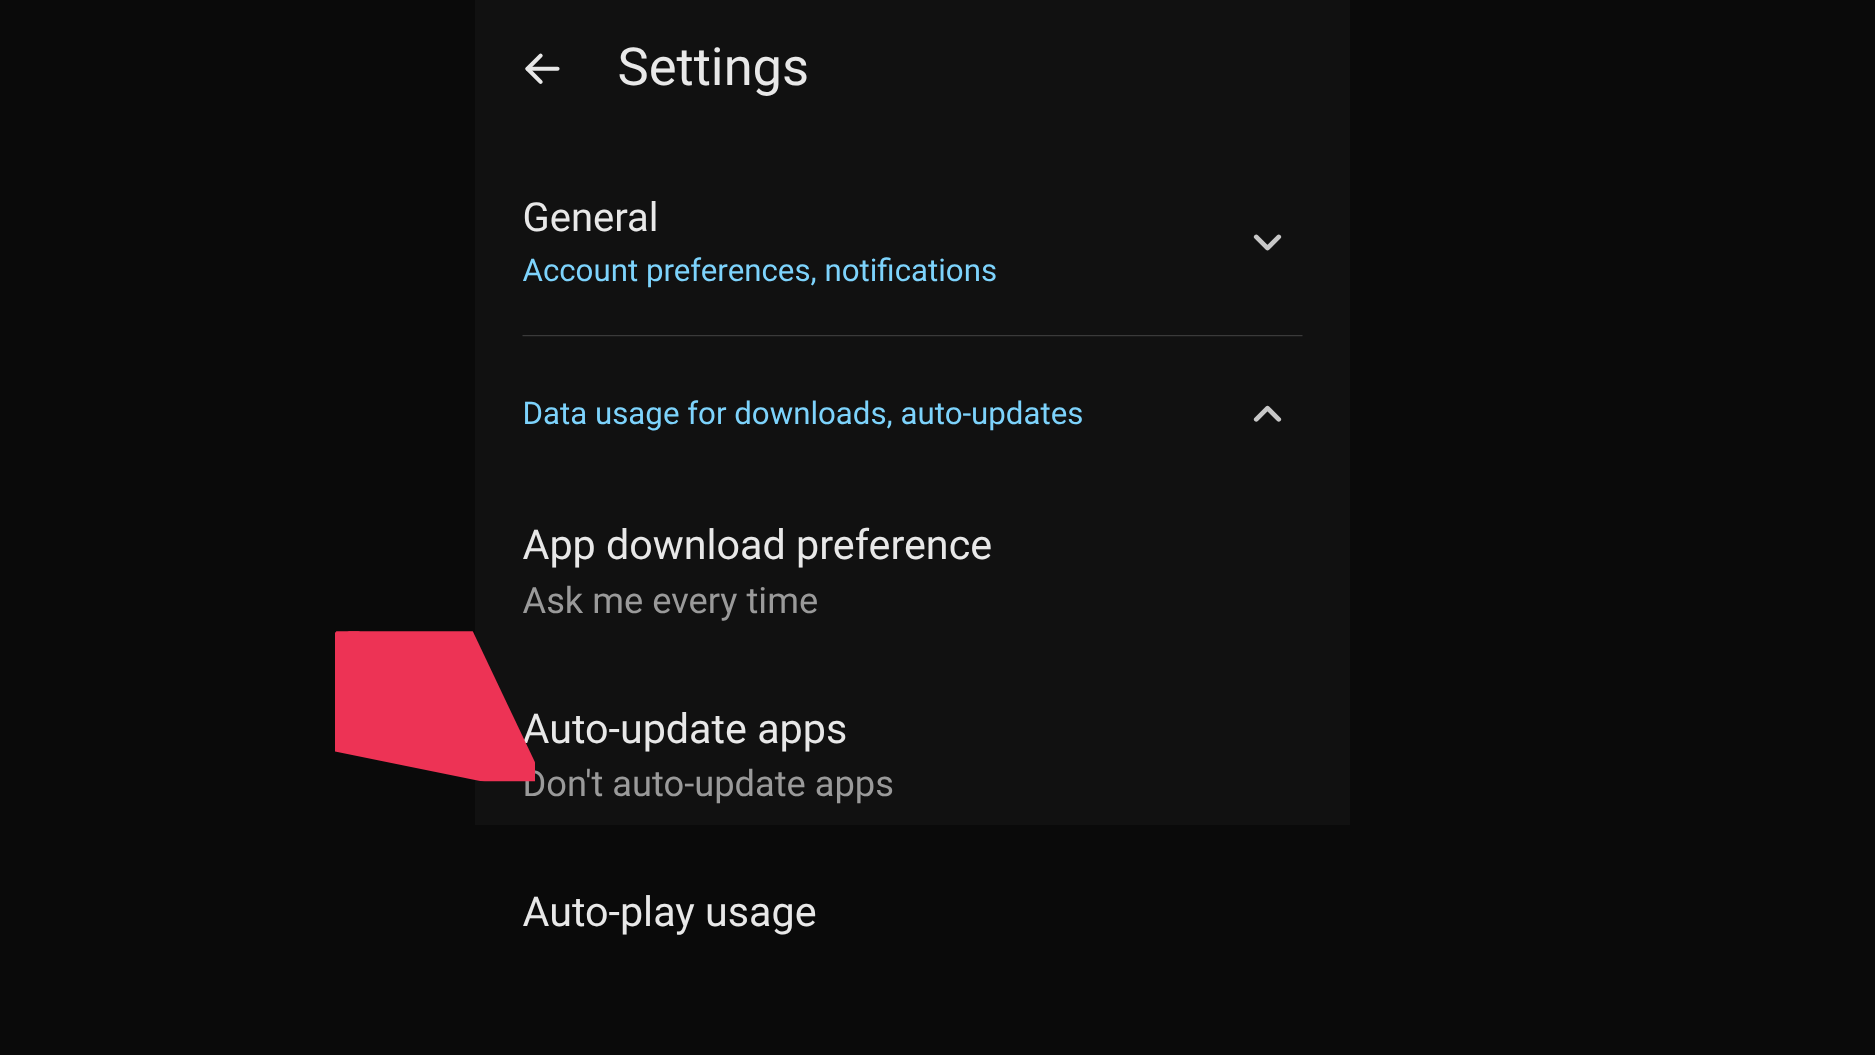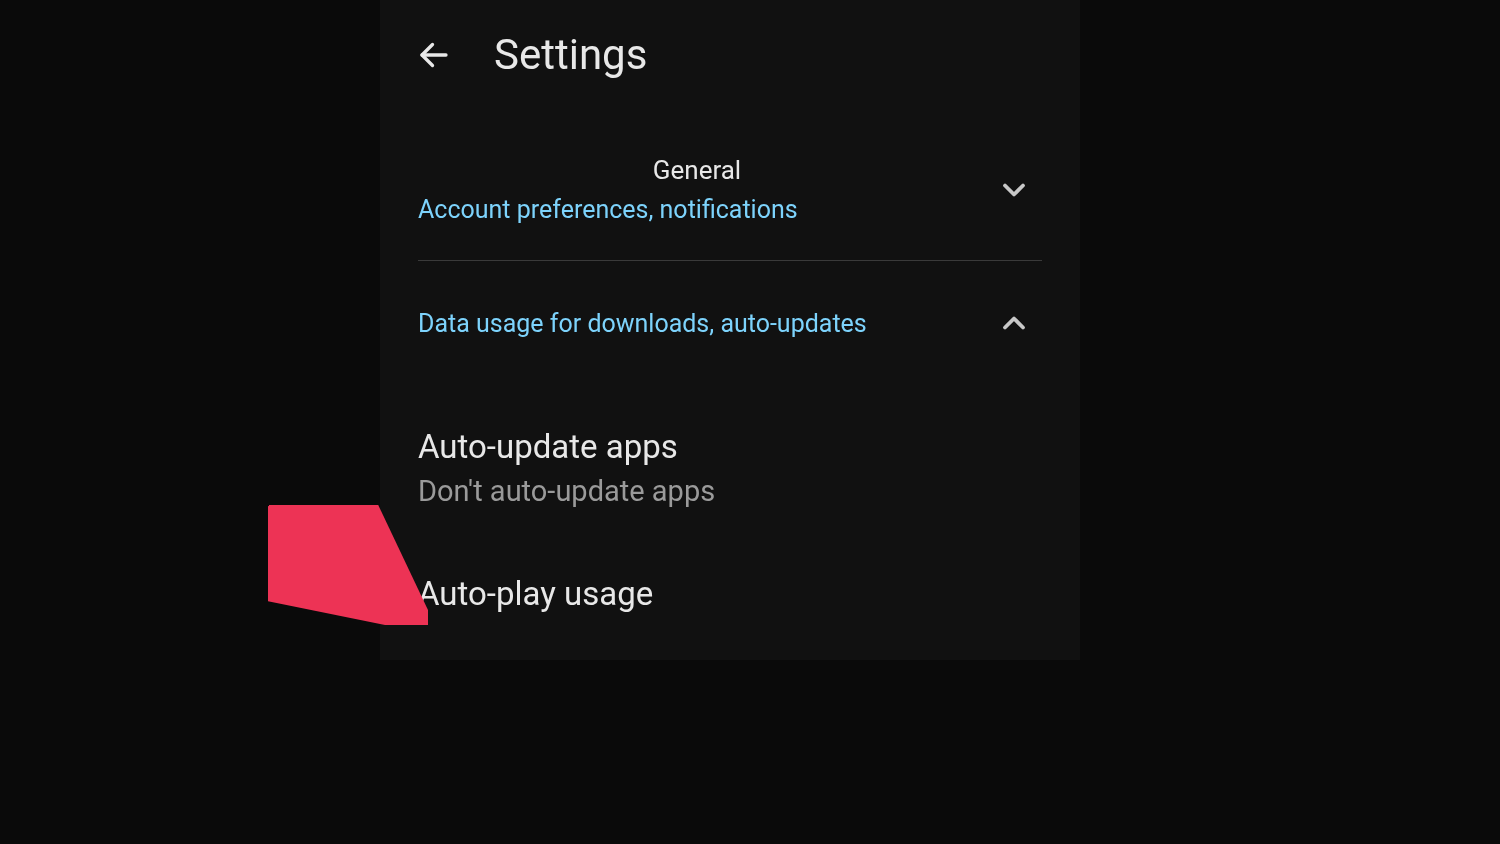--- a/index.html
+++ b/index.html
@@ -50,25 +50,24 @@
       padding: 26px 38px;
       display: flex;
       align-items: center;
       justify-content: space-between;
       cursor: pointer;
     }
     .section-text {
       flex: 1;
     }
     .section-title {
-      font-size: 26px;
+      font-size: 32px;
       font-weight: 400;
       color: #e8e8e8;
       margin-bottom: 10px;
-      text-align: center;
     }
     .section-subtitle {
       font-size: 25px;
       font-weight: 400;
       color: #7dd3fc;
     }
     .chevron {
       width: 36px;
       height: 36px;
       margin-left: 20px;
@@ -142,20 +141,24 @@
     <div class="section-text">
       <div class="section-subtitle">Data usage for downloads, auto-updates</div>
     </div>
     <svg class="chevron" viewBox="0 0 24 24" fill="none" stroke="#c8c8c8" stroke-width="2.5" stroke-linecap="round" stroke-linejoin="round">
       <polyline points="6 15 12 9 18 15"></polyline>
     </svg>
   </div>
 
   <div class="spacer"></div>
 
+  <div class="list-item">
+    <div class="item-title">App download preference</div>
+    <div class="item-subtitle">Ask me every time</div>
+  </div>
 
   <div class="spacer"></div>
 
   <div class="list-item">
     <div class="item-title">Auto-update apps</div>
     <div class="item-subtitle">Don't auto-update apps</div>
   </div>
 
   <div class="spacer"></div>
 

